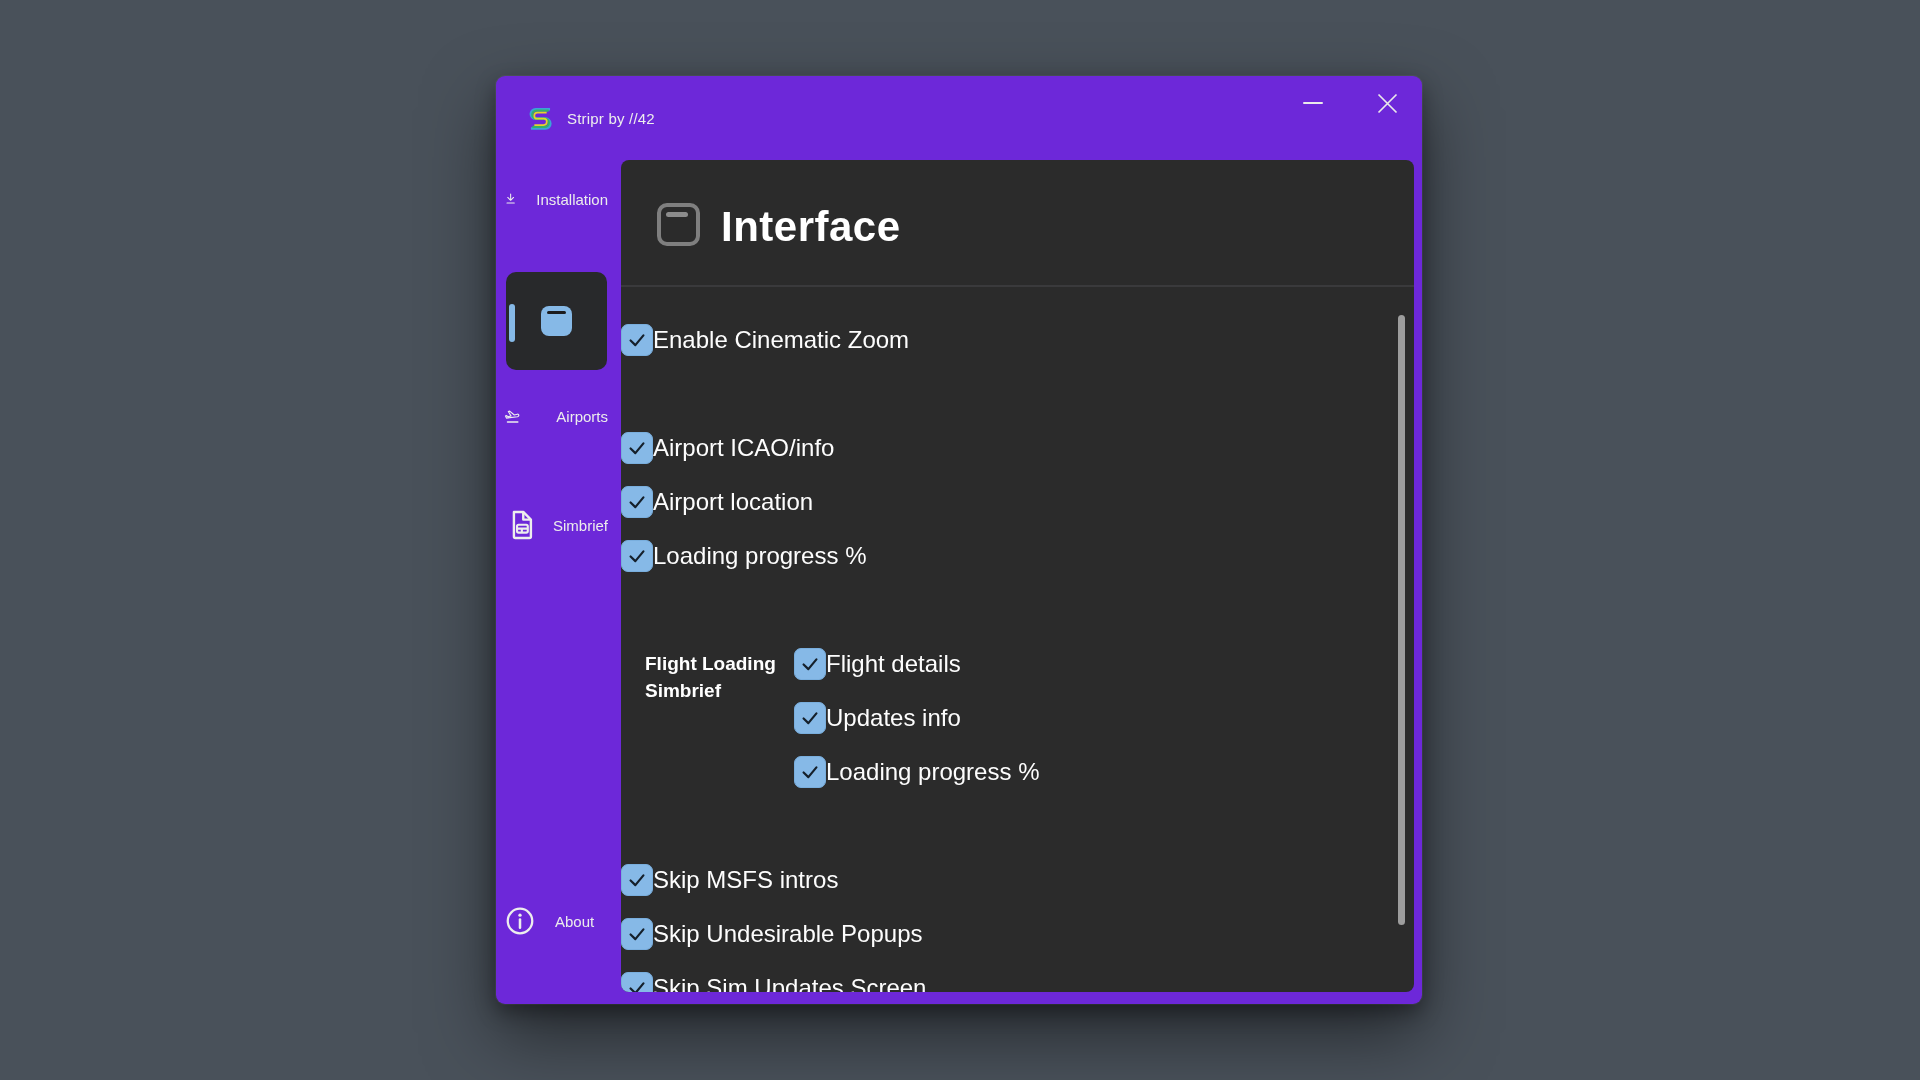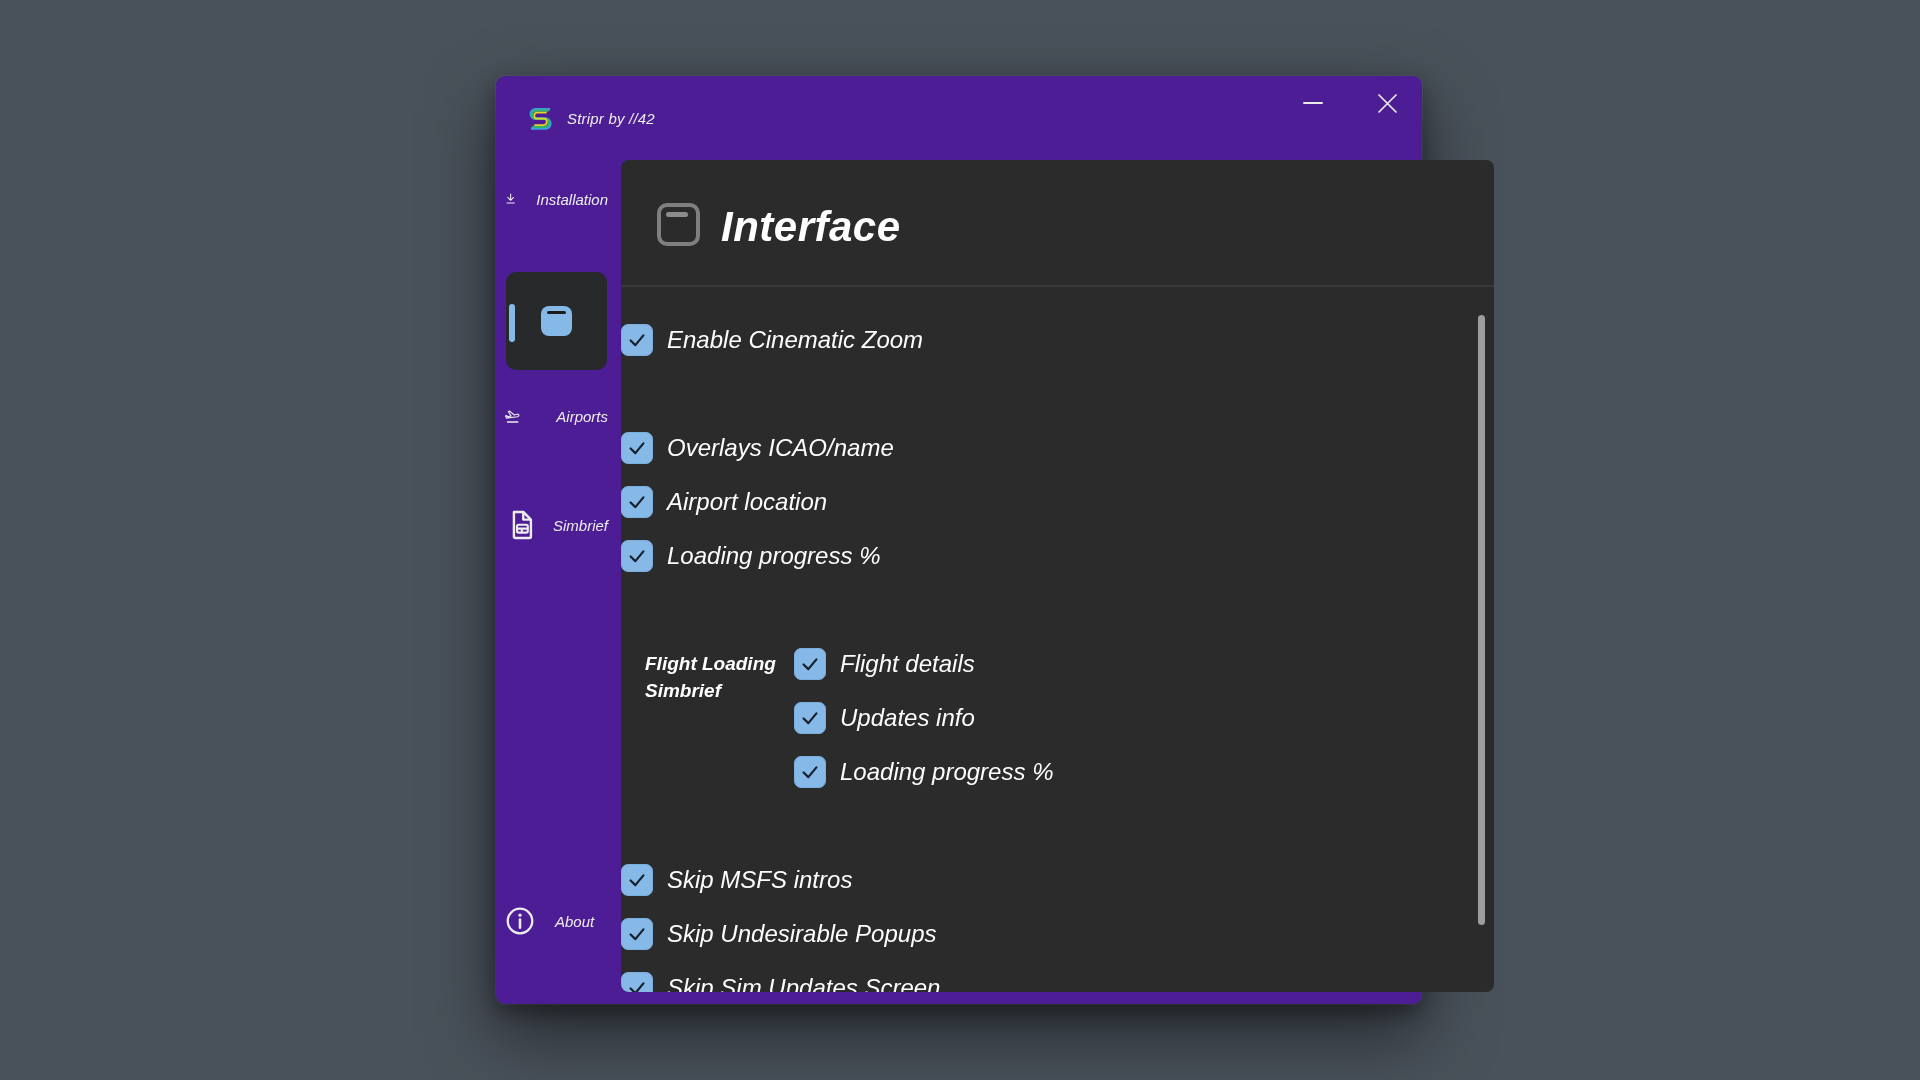--- a/index.html
+++ b/index.html
@@ -4,24 +4,23 @@
 <style>
   html,body{margin:0;padding:0;}
   body{
     width:1920px;height:1080px;overflow:hidden;
     background:#49515a;
     font-family:"Liberation Sans","DejaVu Sans",sans-serif;
     -webkit-font-smoothing:antialiased;
   }
   .window{
     position:absolute;left:496px;top:76px;width:926px;height:928px;
-    background:#4c1d95;border-radius:9px;
+    background:#6d28d9;border-radius:9px;
     box-shadow:0 30px 70px rgba(0,0,0,.5),0 8px 20px rgba(0,0,0,.35);
     outline:1px solid rgba(255,255,255,.05);
-    font-style:italic;
   }
   
   .logo{position:absolute;left:31px;top:28px;width:27px;height:30px;}
   .win-title{position:absolute;left:71px;top:34px;font-size:15px;color:#ededed;letter-spacing:.2px;}
   .cap-btn{position:absolute;top:9px;width:44px;height:36px;background:transparent;border:none;
     display:flex;align-items:center;justify-content:center;cursor:default;padding:0;}
   .btn-min{left:795px;}
   .btn-close{left:869px;}
   .min-glyph{width:20px;height:2px;background:#eaeaea;border-radius:1px;}
   
@@ -35,36 +34,36 @@
   .nav-selected{
     position:absolute;left:10px;top:132px;width:101px;height:98px;
     background:#28292b;border-radius:10px;
     display:flex;align-items:center;justify-content:center;
   }
   .active-pill{position:absolute;left:3px;top:32px;width:6px;height:38px;border-radius:3px;background:#86b9e7;}
   .sel-win-icon{width:31px;height:30px;background:#86b9e7;border-radius:8px;position:relative;}
   .sel-win-icon .bar{position:absolute;left:6px;top:5px;width:19px;height:3px;border-radius:1.5px;background:#1c1c1e;}
   
   .panel{
-    position:absolute;left:125px;top:84px;width:873px;height:832px;
+    position:absolute;left:125px;top:84px;width:793px;height:832px;
     background:#2b2b2b;border-radius:8px;overflow:hidden;
   }
   .panel-header{position:absolute;left:0;top:0;right:0;height:125px;border-bottom:2px solid #3a3a3c;}
   .hdr-icon{position:absolute;left:36px;top:43px;width:43px;height:43px;box-sizing:border-box;
     border:4px solid #7f7f7f;border-radius:10px;}
   .hdr-icon .bar{position:absolute;left:5px;top:5px;width:22px;height:5px;border-radius:2.5px;background:#8c8c8c;}
   .page-title{position:absolute;left:100px;top:44px;font-size:42px;line-height:46px;font-weight:bold;color:#ffffff;letter-spacing:.5px;}
   .content{position:absolute;left:0;top:127px;right:0;bottom:0;padding-top:26px;}
   .section{display:flex;margin-bottom:54px;}
   .sec-label{width:149px;padding-left:24px;padding-top:13px;font-size:19px;line-height:27px;font-weight:bold;color:#ffffff;}
   .rows{display:flex;flex-direction:column;}
   .row{display:flex;align-items:center;height:54px;}
   .checkbox{width:32px;height:32px;box-sizing:border-box;border-radius:7px;background:#86b9e7;
     border:1px solid #79aedd;display:flex;align-items:center;justify-content:center;cursor:default;}
-  .opt-label{margin-left:14px;font-size:24px;color:#fdfdfd;}
+  .opt-label{font-size:24px;color:#fdfdfd;}
   .scroll-thumb{position:absolute;right:9px;top:155px;width:7px;height:610px;border-radius:4px;background:#9d9d9d;}
   svg{display:block;}
 </style>
 </head>
 <body>
 
 <div class="window">
 
   <div>
     <svg class="logo" viewBox="0 0 24 24" fill="none">
@@ -154,21 +153,21 @@
       </div>
 
       <div class="section">
         <div class="rows">
           <div class="row">
             <div class="checkbox">
               <svg width="22" height="22" viewBox="0 0 24 24" fill="none">
                 <path d="M5 12.5 10.2 17.6 19 7" stroke="#15202b" stroke-width="2.4" stroke-linecap="round" stroke-linejoin="round"></path>
               </svg>
             </div>
-            <div class="opt-label">Overlays ICAO/name</div>
+            <div class="opt-label">Airport ICAO/info</div>
           </div>
           <div class="row">
             <div class="checkbox">
               <svg width="22" height="22" viewBox="0 0 24 24" fill="none">
                 <path d="M5 12.5 10.2 17.6 19 7" stroke="#15202b" stroke-width="2.4" stroke-linecap="round" stroke-linejoin="round"></path>
               </svg>
             </div>
             <div class="opt-label">Airport location</div>
           </div>
           <div class="row">

